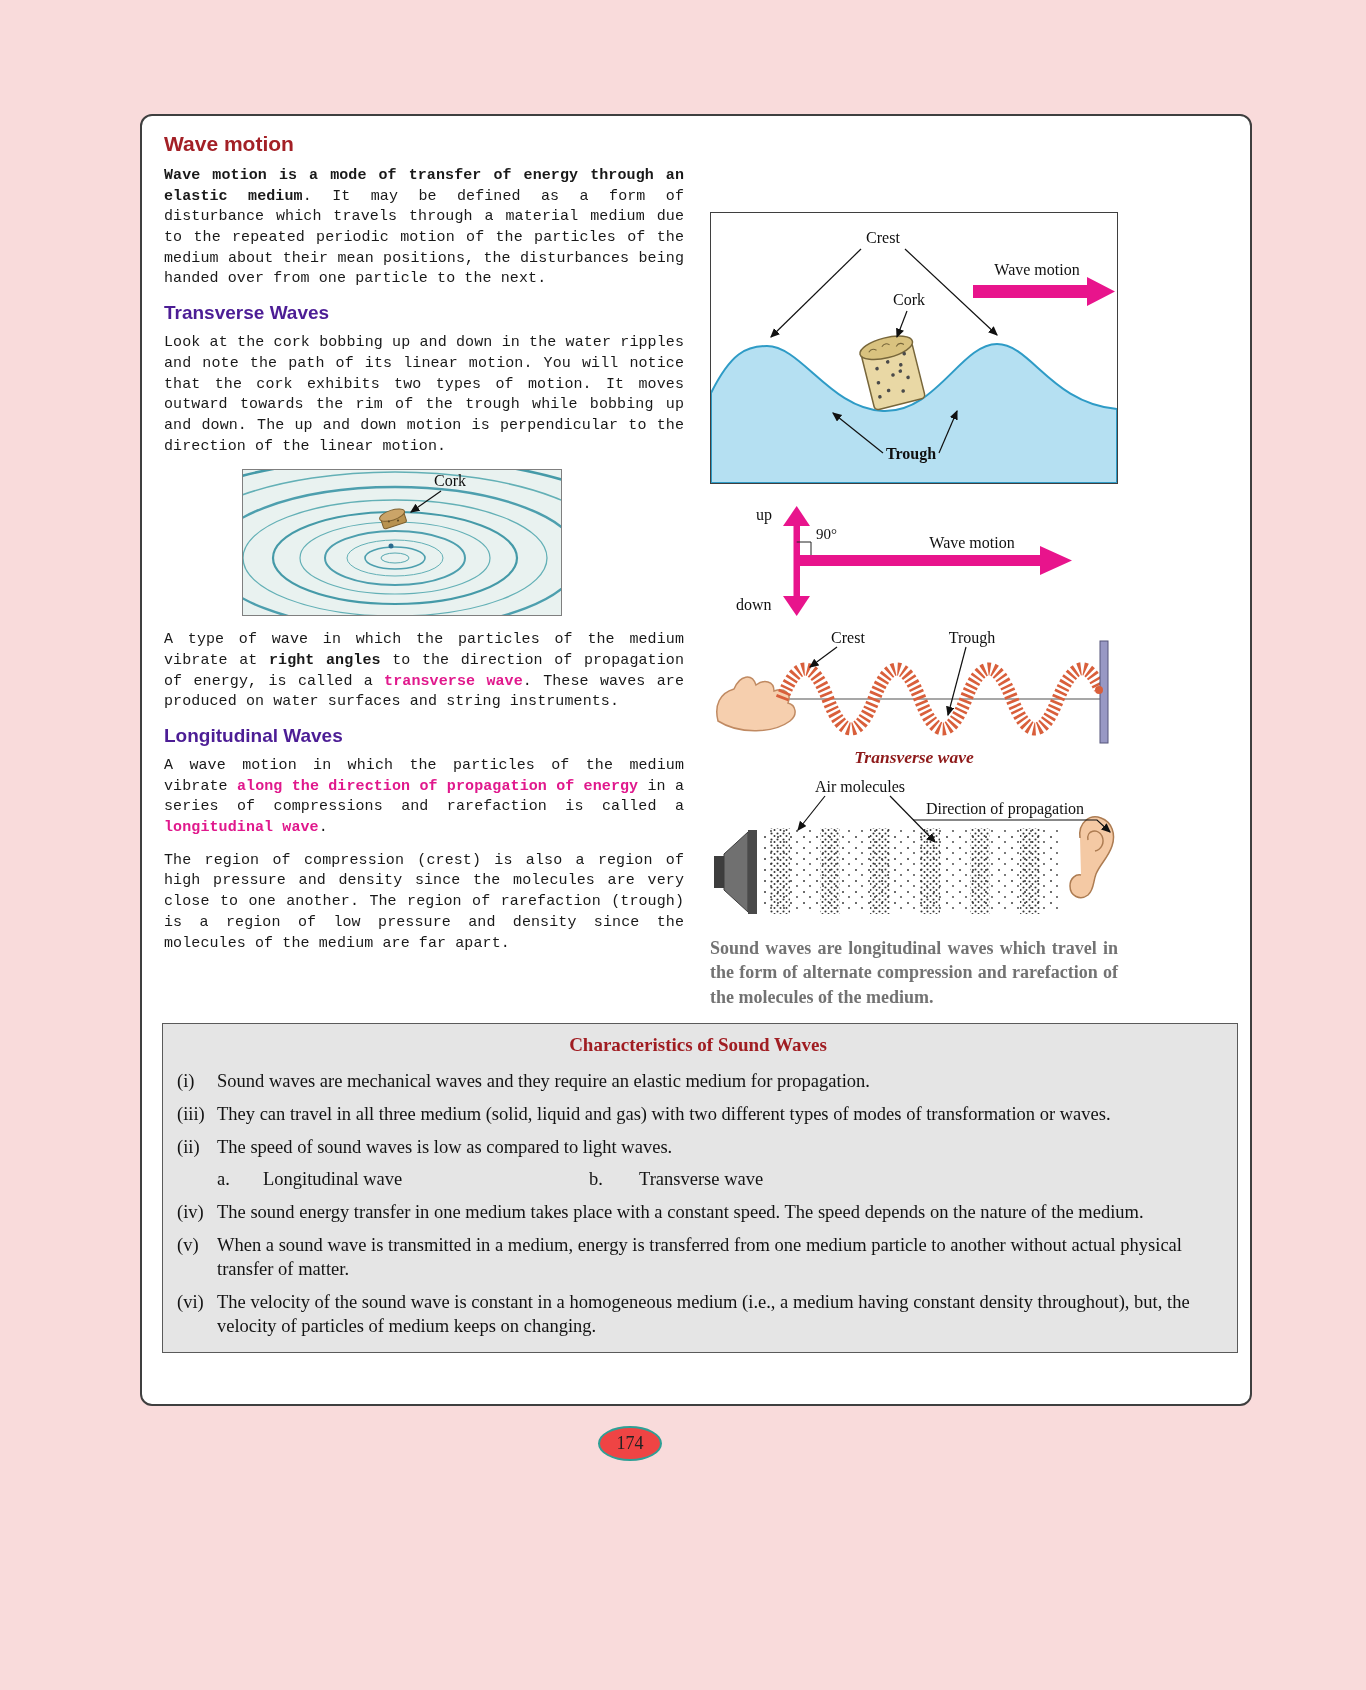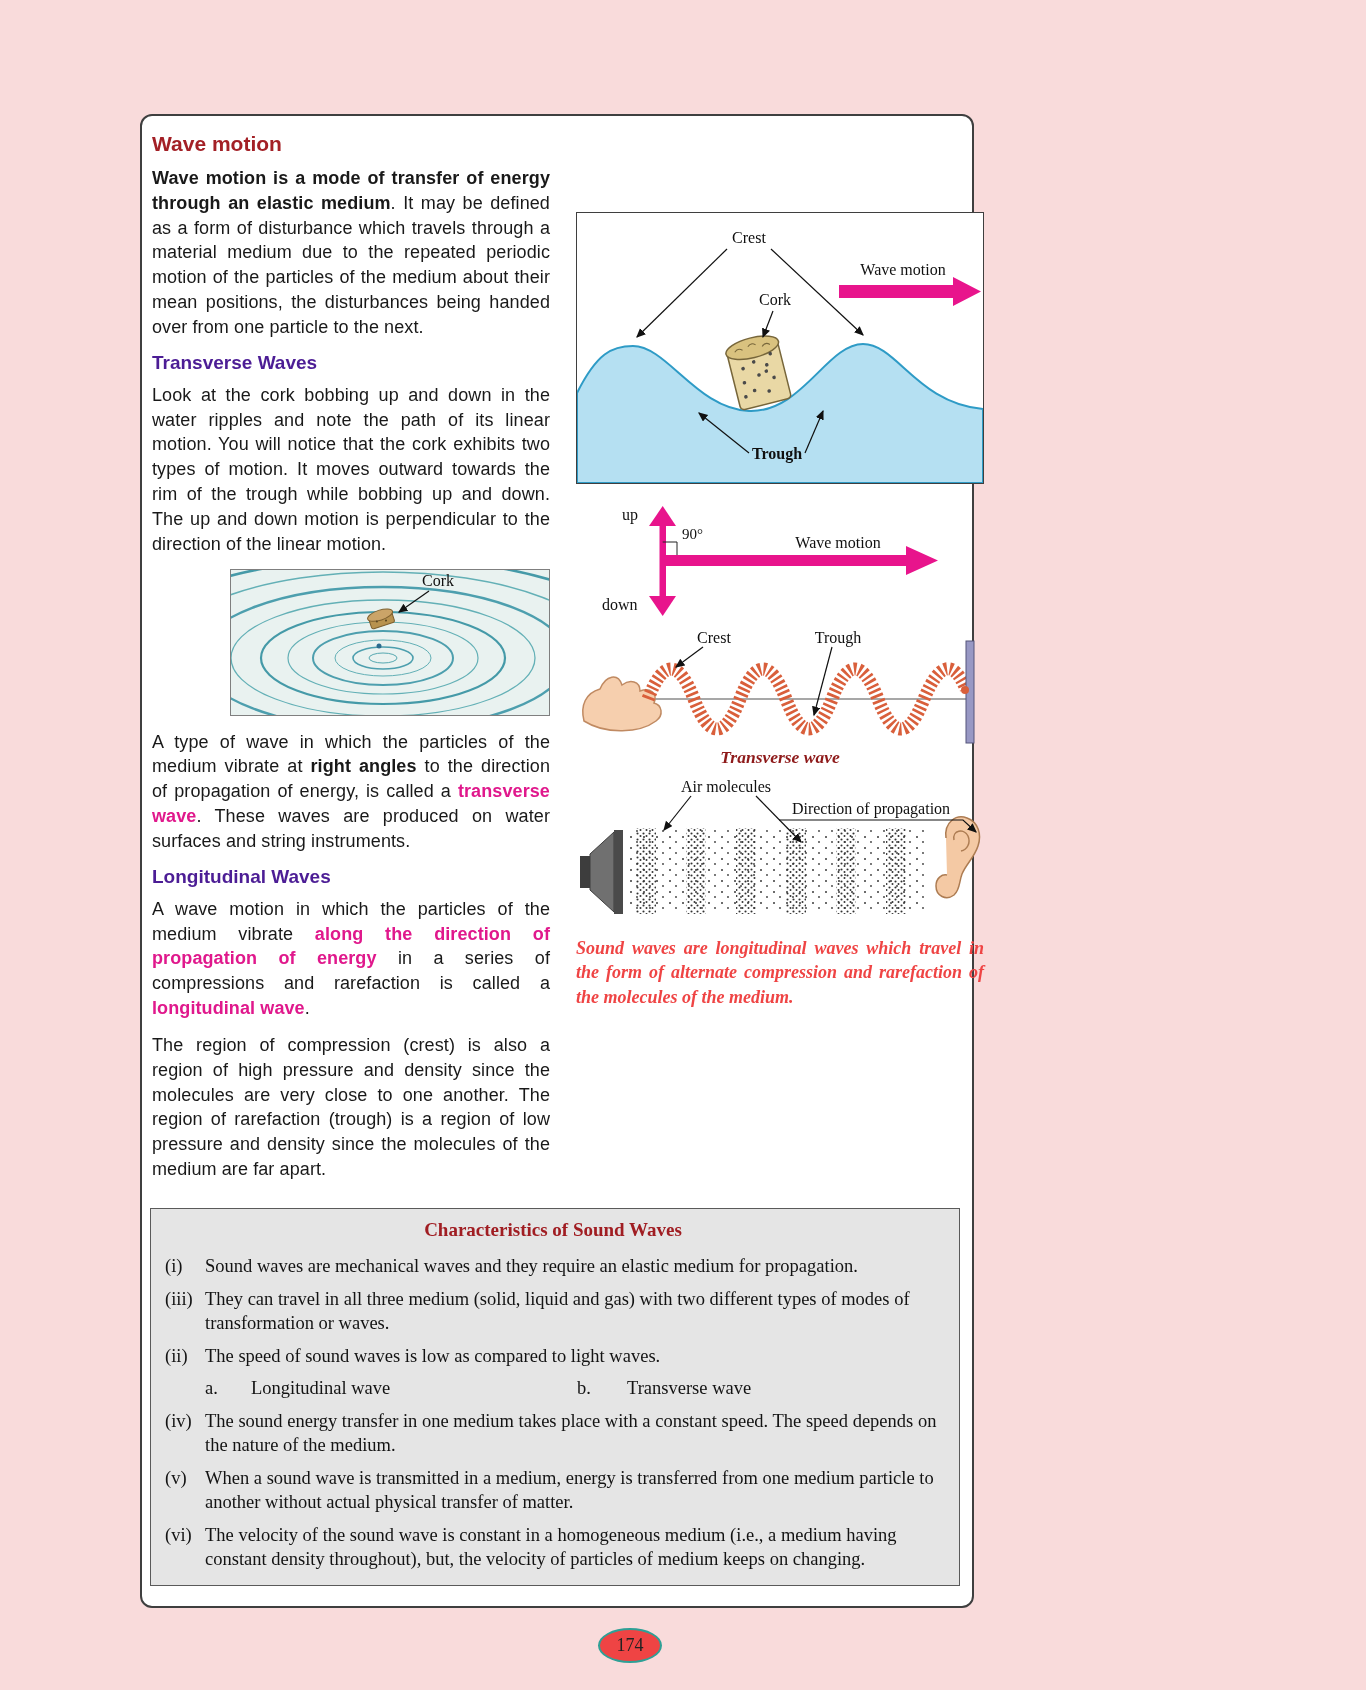--- a/index.html
+++ b/index.html
@@ -4,44 +4,44 @@
 <style>
   * { box-sizing: border-box; }
   html,body { margin:0; padding:0; }
   body { background:#f2cfcf; }
   .page {
     position:relative; width:1366px; height:1690px;
     background:#f9dbdb; overflow:hidden;
     font-family:"Liberation Sans", sans-serif;
   }
   .content-box {
-    margin:114px 0 0 140px; width:834px; min-height:1292px;
+    margin:114px 0 0 140px; width:1112px; min-height:1292px;
     background:#ffffff; border:2px solid #3f3f3f; border-radius:12px;
-    padding:16px 12px 20px 8px;
+    padding:16px 12px 20px 20px;
   }
   .columns { display:flex; gap:26px; }
   .col-left { width:522px; }
   .col-right { width:408px; padding-top:80px; }
 
   h2.main-head { margin:0 0 10px 2px; font-size:21px; color:#a32026; }
   h3.sub-head  { margin:6px 0 9px 2px; font-size:19px; color:#4c1d95; }
-  p.body { margin:0 0 12px 2px; font-size:18px; line-height:1.38; text-align:justify; color:#191919; letter-spacing:0.1px; }
+  p.body { margin:0 0 12px 2px; font-size:15px; line-height:1.38; text-align:justify; color:#191919; letter-spacing:0.1px;font-family:Liberation Mono, monospace; }
   .b   { font-weight:700; }
   .mag { color:#e0188c; font-weight:700; }
 
   .ripple-fig { margin:2px 0 14px 80px; width:320px; border:1px solid #7f7f7f; background:#e9f2f0; }
   .ripple-fig svg { display:block; }
 
   svg { display:block; }
   .wavebox { border:1.5px solid #3f3f3f; background:#ffffff; }
   .updown  { margin-top:16px; }
   .twave   { margin-top:4px; }
   .cap-center { width:408px; text-align:center; font-family:"Liberation Serif",serif; font-weight:700; font-style:italic; font-size:17.5px; color:#8e1a1a; margin:0 0 10px 0; }
   .lwave   { margin-top:2px; }
-  .cap-just { width:408px; text-align:justify; font-family:"Liberation Serif",serif; font-weight:700; font-style:italic; font-size:18px; color:#ef4444; line-height:1.35; margin-top:8px; }
+  .cap-just { width:408px; text-align:justify; font-family:"Liberation Serif",serif; font-weight:700; font-size:18px; color:#737373; line-height:1.35; margin-top:8px; }
 
   .sl  { font-family:"Liberation Serif",serif; font-size:16px; fill:#101010; }
   .slb { font-family:"Liberation Serif",serif; font-size:16px; font-weight:bold; fill:#101010; }
   .sls { font-family:"Liberation Serif",serif; font-size:15px; fill:#101010; }
 
   .charbox {
     margin-top:14px; border:1.5px solid #5a5a5a; background:#e5e5e5;
     padding:10px 18px 14px 14px;
     font-family:"Liberation Serif",serif; font-size:18.5px; color:#131313;
   }

